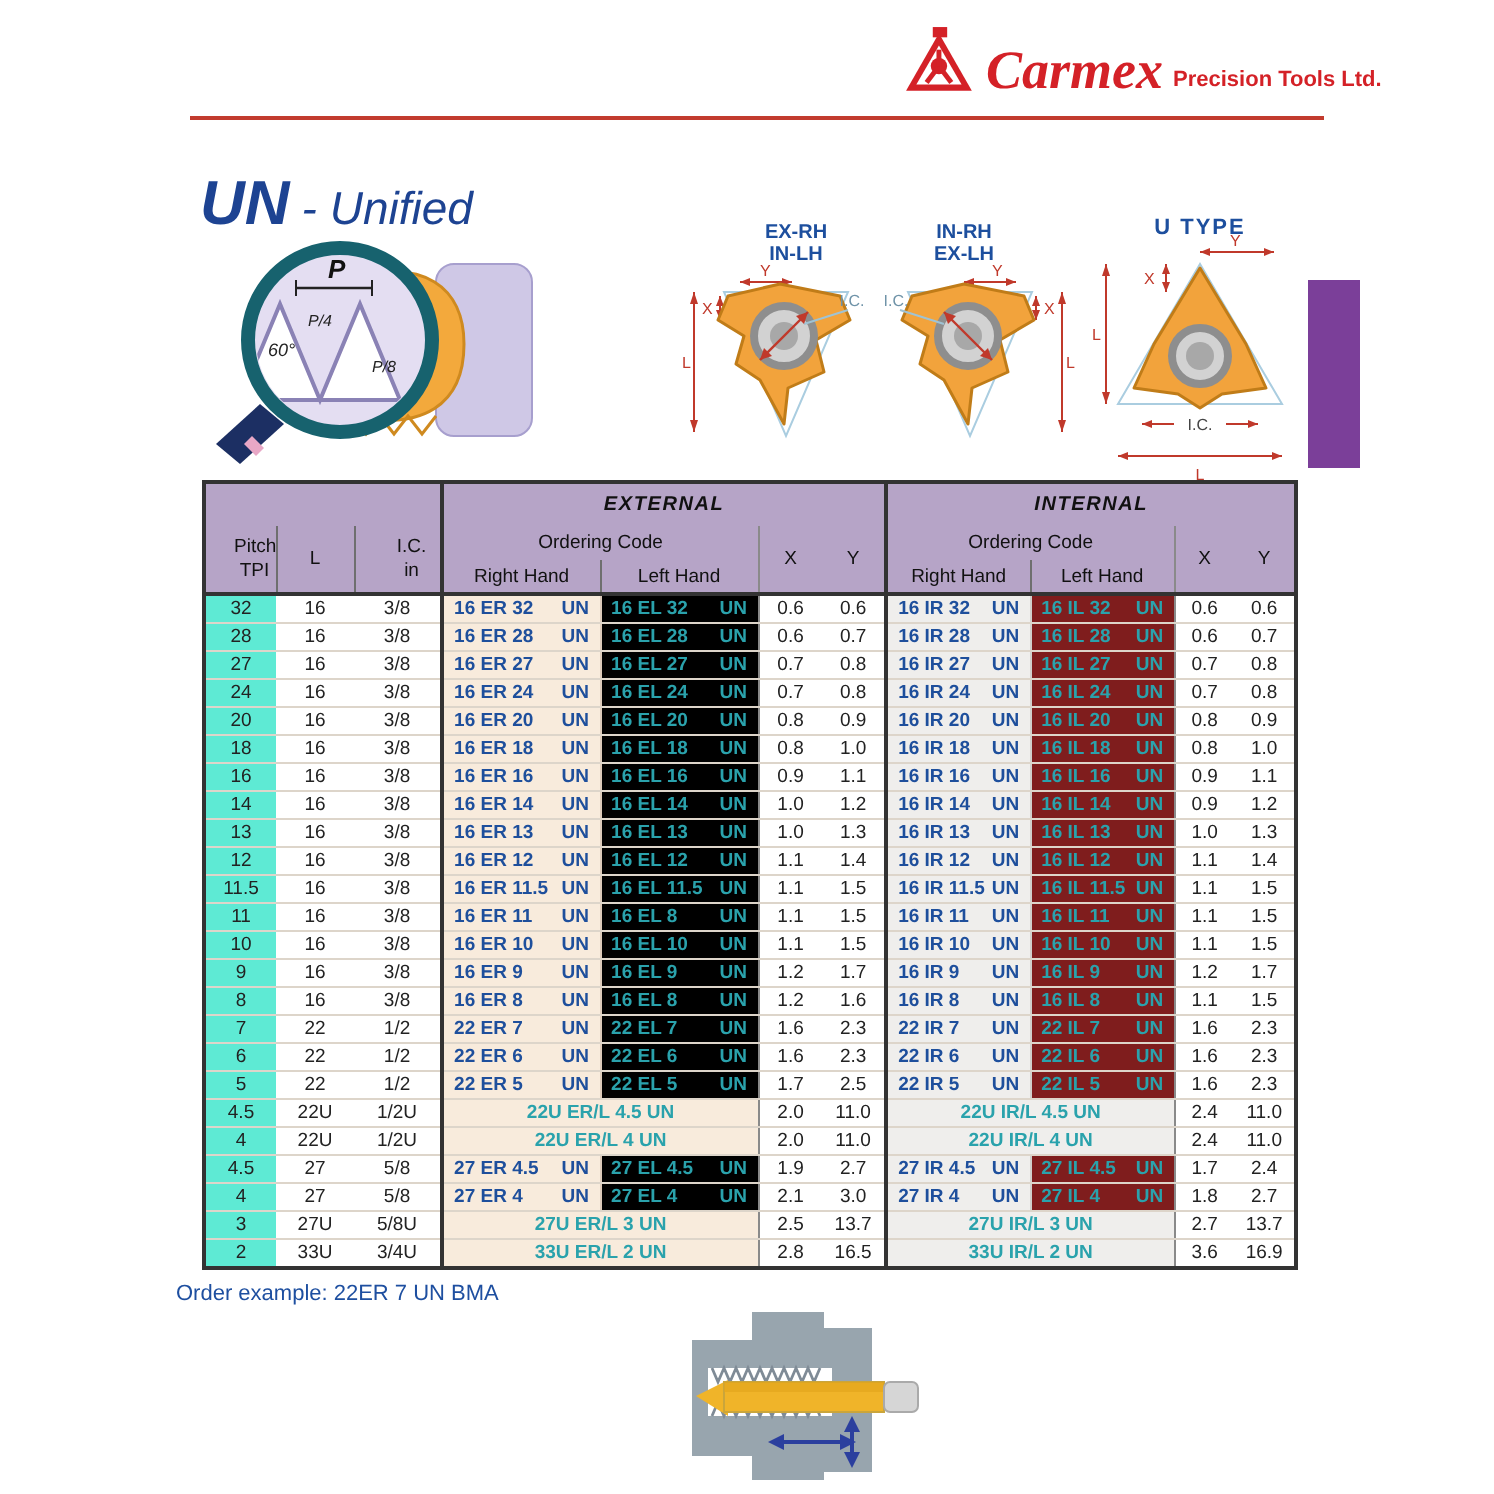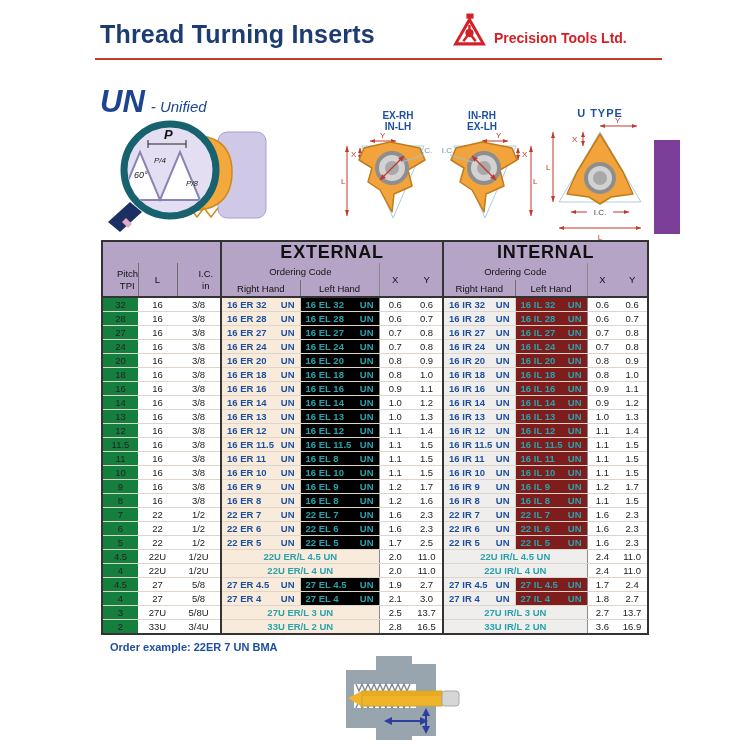--- a/index.html
+++ b/index.html
@@ -6,82 +6,82 @@
   .page{position:relative;width:747px;height:747px;background:#fff;overflow:hidden;
         font-family:"Liberation Sans",sans-serif;}
 
   
   .title{position:absolute;left:100px;top:20px;font-size:25px;font-weight:bold;
          color:#1c3c72;letter-spacing:.2px;}
   .rule{position:absolute;left:95px;top:58px;width:567px;height:2px;background:#c23b2e;}
   .brand{position:absolute;left:452px;top:13px;display:flex;align-items:flex-end;}
   .brand-name{font-family:"Liberation Serif",serif;font-style:italic;font-weight:bold;
               font-size:27px;color:#d42127;line-height:1;margin-left:4px;}
-  .brand-tag{font-size:14px;font-weight:bold;color:#d42127;margin-left:5px;margin-bottom:3px;text-align:center;}
+  .brand-tag{font-size:11px;font-weight:bold;color:#d42127;margin-left:5px;margin-bottom:3px;text-align:center;}
 
   
   .series{position:absolute;left:100px;top:86px;display:flex;align-items:baseline;}
   .series-un{font-size:31px;font-weight:bold;font-style:italic;color:#1d4392;line-height:1;}
-  .series-suffix{font-size:15px;font-style:italic;color:#1d4392;margin-left:6px;}
+  .series-suffix{font-size:23px;font-style:italic;color:#1d4392;margin-left:6px;}
   .series-standards{font-size:15px;font-weight:bold;color:#e87c1e;margin-left:14px;}
 
   
   .diag{position:absolute;}
   .side-tab{position:absolute;left:654px;top:140px;width:26px;height:94px;background:#7b3f99;}
 
   
   .tblwrap{position:absolute;left:101px;top:240px;}
   table{border-collapse:collapse;table-layout:fixed;width:546px;border:2px solid #333;}
   th,td{padding:0;text-align:center;vertical-align:middle;overflow:hidden;white-space:nowrap;}
   thead th{background:#b6a4c7;color:#111;font-weight:normal;}
   thead{border-bottom:2px solid #333;}
-  .hd.sec{font-weight:bold;font-size:18px;height:21px;letter-spacing:.8px;}
+  .hd.sec{font-style:italic;font-weight:bold;font-size:10px;height:21px;letter-spacing:.8px;}
   .hd2{font-size:9.5px;height:17px;}
   .hd3{font-size:9.5px;height:16px;}
   .h-pitch div,.h-ic div{font-size:9.5px;line-height:1.18;margin-left:14px;}
   .h-l,.h-ic{border-left:1px solid #6f6f6f;}
   .lh-sep{border-left:1px solid #6f6f6f;}
   .sec-start{border-left:2px solid #333;}
   .x-start{border-left:1px solid #8a8a8a;}
   tbody td{font-size:9.5px;height:13px;line-height:13px;border-bottom:1px solid #ddd5ca;color:#222;}
   tr.group-start td{border-top:1.5px solid #8a8a8a;}
-  .c-pitch{background:#15803d;}
+  .c-pitch{background:#5eead4;}
   .c-plain{background:#fff;}
   .c-code-e{background:#f8ebdc;}
   .c-code-e2{background:#000000;border-left:1px solid #dccaba;}
   .c-code-i{background:#efeeec;}
   .c-code-i2{background:#7f1d1d;border-left:1px solid #d1d0cc;}
   .c-val{background:#fff;}
   .rh .code-flex{color:#1e4f9c;font-weight:bold;}
   .lh .code-flex{color:#2aa2ac;font-weight:bold;}
   .code-flex{display:flex;justify-content:space-between;padding:0 5px;}
   .c-merged .code-flex{justify-content:center;}
 
   
-  .order-example{position:absolute;left:110px;top:641px;font-size:11px;font-weight:bold;color:#1e4fa0;}
+  .order-example{position:absolute;left:88px;top:641px;font-size:11px;font-weight:normal;color:#1e4fa0;}
 
   svg text{font-family:"Liberation Sans",sans-serif;}
 </style>
 </head>
 <body>
 
 <div class="page">
 
-  <div class="title">Thread Turning Inserts</div>
   <div class="rule"></div>
   <div class="brand">
     <svg width="37" height="36" viewBox="0 0 36 34">
       <rect x="14" y="0" width="7" height="5" fill="#d42127"></rect>
       <polygon points="17,3 33,31 1,31" fill="#d42127"></polygon>
       <polygon points="17,9 28,28 6,28" fill="#ffffff"></polygon>
       <circle cx="17" cy="19" r="4" fill="#d42127"></circle>
       <line x1="17" y1="19" x2="11" y2="27" stroke="#d42127" stroke-width="2.4"></line>
       <line x1="17" y1="19" x2="23" y2="27" stroke="#d42127" stroke-width="2.4"></line>
       <line x1="17" y1="19" x2="17" y2="11" stroke="#d42127" stroke-width="2.4"></line>
     </svg>
+    <span class="brand-name">Carmex</span>
     <span class="brand-tag">Precision Tools Ltd.</span>
   </div>
 
   <div class="series">
     <span class="series-un">UN</span>
     <span class="series-suffix">- Unified</span>
   </div>
 
   <svg class="diag" style="left:102px;top:114px;" width="192" height="122" viewBox="0 0 192 122">
     <rect x="116" y="18" width="48" height="86" rx="9" fill="#cfc8e6" stroke="#a79fce"></rect>

